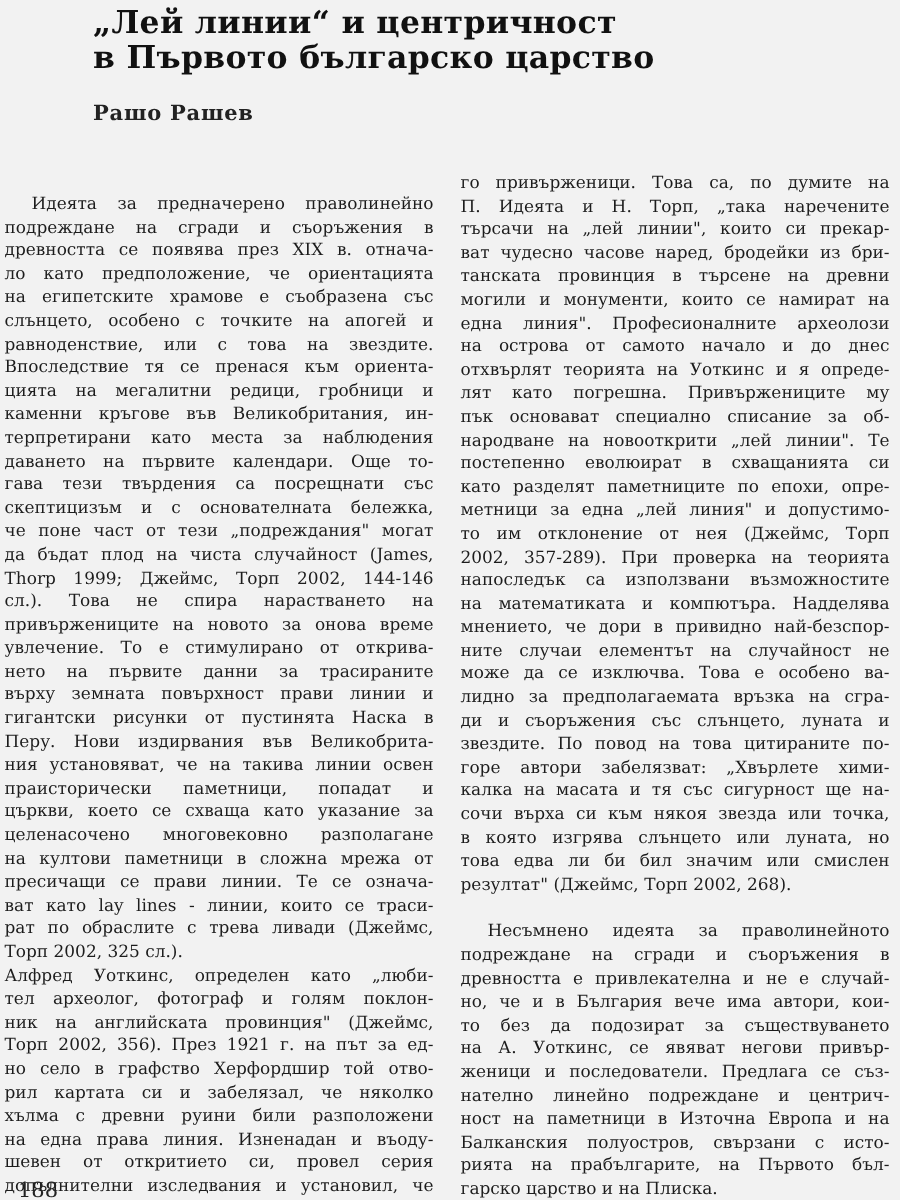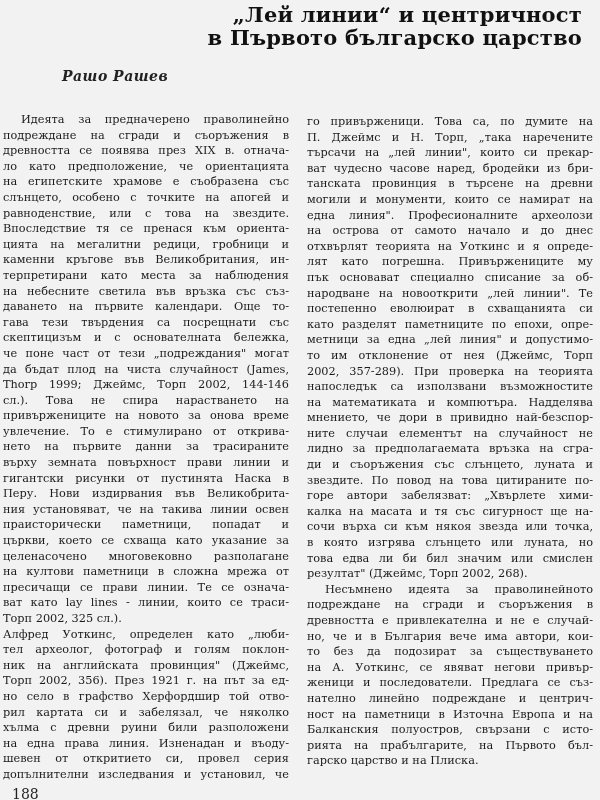--- a/index.html
+++ b/index.html
@@ -11,39 +11,38 @@
       position: relative;
     }
     .title {
       position: absolute; left: 62px; top: 3px; width: 520px;
       font-family: "DejaVu Serif", serif;
       font-weight: bold; font-size: 21px; line-height: 23px;
       letter-spacing: 0.2px;
       color: #111;
       margin: 0;
     }
-    .title span { display: block; white-space: nowrap; text-align: right; }
+    .title span { display: block; white-space: nowrap; }
     .author {
       position: absolute; left: 62px; top: 68px;
       font-family: "DejaVu Serif", serif;
       font-size: 14px; font-weight: bold; letter-spacing: 0.5px;
       color: #222;
-      font-style: italic;
     }
     .col {
       position: absolute; top: 112px; width: 286px;
       font-family: "DejaVu Serif", serif;
       font-size: 11.3px; line-height: 15.6px;
       color: #1c1c1c;
     }
     .col.left { left: 3px; }
     .col.right { left: 307px; top: 114px; }
     .line { display: block; white-space: nowrap; text-align: justify; text-align-last: justify; height: 15.6px; overflow: visible; }
     .line.last { text-align-last: left; }
-    .line.indent { padding-left: 18px; }
+    .line.indent { padding-left: 18px; margin-top: 16px; }
     .page-number {
       position: absolute; left: 12px; top: 786px;
       font-family: "DejaVu Serif", serif; font-size: 14px; color: #222;
     }
   </style>
 </head>
 <body>
 
 <h1 class="title">
   <span>„Лей линии“ и центричност</span>
@@ -57,75 +56,76 @@
     <span class="line">подреждане на сгради и съоръжения в</span>
     <span class="line">древността се появява през XIX в. отнача-</span>
     <span class="line">ло като предположение, че ориентацията</span>
     <span class="line">на египетските храмове е съобразена със</span>
     <span class="line">слънцето, особено с точките на апогей и</span>
     <span class="line">равноденствие, или с това на звездите.</span>
     <span class="line">Впоследствие тя се пренася към ориента-</span>
     <span class="line">цията на мегалитни редици, гробници и</span>
     <span class="line">каменни кръгове във Великобритания, ин-</span>
     <span class="line">терпретирани като места за наблюдения</span>
-    <span class="line">на небесните светила във връзка със съз-</span>
     <span class="line">даването на първите календари. Още то-</span>
     <span class="line">гава тези твърдения са посрещнати със</span>
     <span class="line">скептицизъм и с основателната бележка,</span>
     <span class="line">че поне част от тези „подреждания" могат</span>
     <span class="line">да бъдат плод на чиста случайност (James,</span>
     <span class="line">Thorp 1999; Джеймс, Торп 2002, 144-146</span>
     <span class="line">сл.). Това не спира нарастването на</span>
     <span class="line">привържениците на новото за онова време</span>
     <span class="line">увлечение. То е стимулирано от открива-</span>
     <span class="line">нето на първите данни за трасираните</span>
     <span class="line">върху земната повърхност прави линии и</span>
     <span class="line">гигантски рисунки от пустинята Наска в</span>
     <span class="line">Перу. Нови издирвания във Великобрита-</span>
     <span class="line">ния установяват, че на такива линии освен</span>
     <span class="line">праисторически паметници, попадат и</span>
     <span class="line">църкви, което се схваща като указание за</span>
     <span class="line">целенасочено многовековно разполагане</span>
     <span class="line">на култови паметници в сложна мрежа от</span>
     <span class="line">пресичащи се прави линии. Те се означа-</span>
     <span class="line">ват като lay lines - линии, които се траси-</span>
+    <span class="line">рат по обраслите с трева ливади (Джеймс,</span>
     <span class="line last">Торп 2002, 325 сл.).</span>
     <span class="line">Алфред Уоткинс, определен като „люби-</span>
     <span class="line">тел археолог, фотограф и голям поклон-</span>
     <span class="line">ник на английската провинция" (Джеймс,</span>
     <span class="line">Торп 2002, 356). През 1921 г. на път за ед-</span>
     <span class="line">но село в графство Херфордшир той отво-</span>
     <span class="line">рил картата си и забелязал, че няколко</span>
     <span class="line">хълма с древни руини били разположени</span>
     <span class="line">на една права линия. Изненадан и въоду-</span>
     <span class="line">шевен от откритието си, провел серия</span>
     <span class="line">допълнителни изследвания и установил, че</span>
   </div>
 <div class="col right" id="right-col">
     <span class="line">го привърженици. Това са, по думите на</span>
-    <span class="line">П. Джеймс и Н. Торп, „така наречените</span>
+    <span class="line">П. Идеята и Н. Торп, „така наречените</span>
     <span class="line">търсачи на „лей линии", които си прекар-</span>
     <span class="line">ват чудесно часове наред, бродейки из бри-</span>
     <span class="line">танската провинция в търсене на древни</span>
     <span class="line">могили и монументи, които се намират на</span>
     <span class="line">една линия". Професионалните археолози</span>
     <span class="line">на острова от самото начало и до днес</span>
     <span class="line">отхвърлят теорията на Уоткинс и я опреде-</span>
     <span class="line">лят като погрешна. Привържениците му</span>
     <span class="line">пък основават специално списание за об-</span>
     <span class="line">народване на новооткрити „лей линии". Те</span>
     <span class="line">постепенно еволюират в схващанията си</span>
     <span class="line">като разделят паметниците по епохи, опре-</span>
     <span class="line">метници за една „лей линия" и допустимо-</span>
     <span class="line">то им отклонение от нея (Джеймс, Торп</span>
     <span class="line">2002, 357-289). При проверка на теорията</span>
     <span class="line">напоследък са използвани възможностите</span>
     <span class="line">на математиката и компютъра. Надделява</span>
     <span class="line">мнението, че дори в привидно най-безспор-</span>
     <span class="line">ните случаи елементът на случайност не</span>
+    <span class="line">може да се изключва. Това е особено ва-</span>
     <span class="line">лидно за предполагаемата връзка на сгра-</span>
     <span class="line">ди и съоръжения със слънцето, луната и</span>
     <span class="line">звездите. По повод на това цитираните по-</span>
     <span class="line">горе автори забелязват: „Хвърлете хими-</span>
     <span class="line">калка на масата и тя със сигурност ще на-</span>
     <span class="line">сочи върха си към някоя звезда или точка,</span>
     <span class="line">в която изгрява слънцето или луната, но</span>
     <span class="line">това едва ли би бил значим или смислен</span>
     <span class="line last">резултат" (Джеймс, Торп 2002, 268).</span>
     <span class="line indent">Несъмнено идеята за праволинейното</span>

